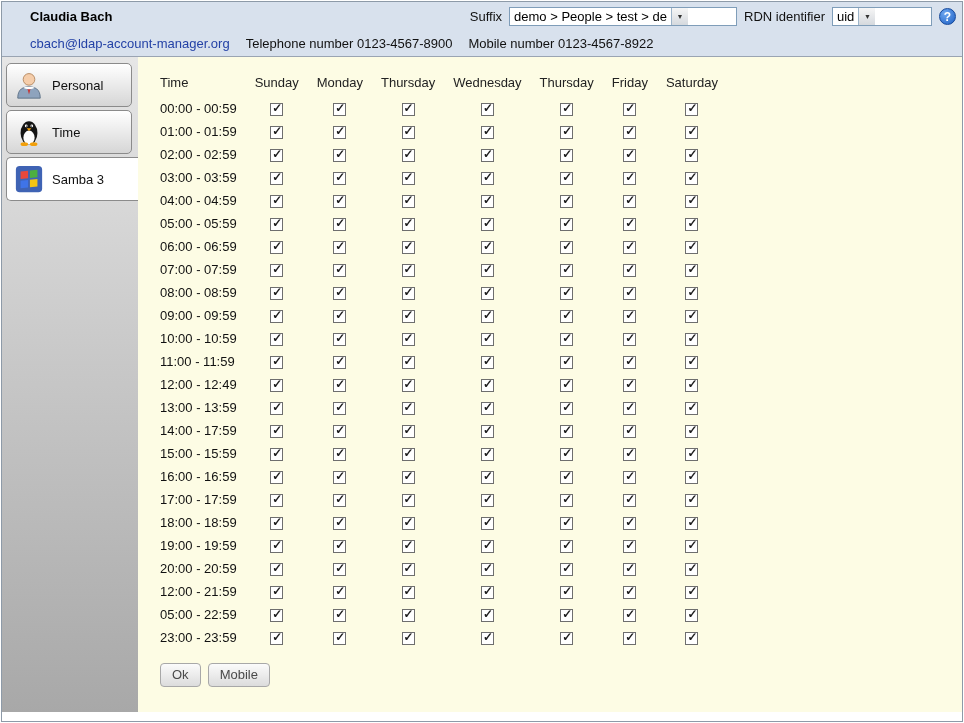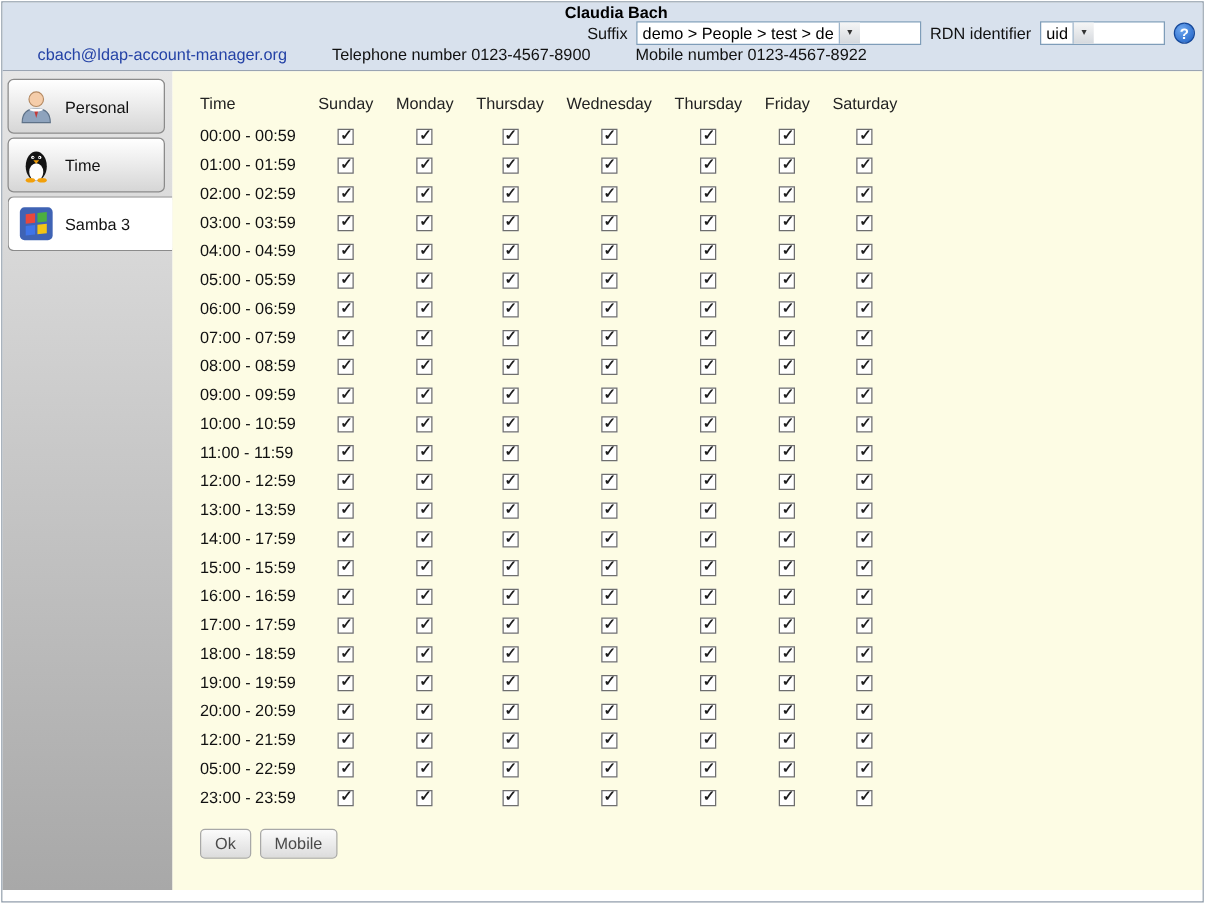--- a/index.html
+++ b/index.html
@@ -7,21 +7,21 @@
   body { font-family:"Liberation Sans", sans-serif; font-size:13px; color:#000; }
 
   .window {
     width:962px; height:721px; margin:1px;
     border:1px solid #8d9aa8; background:#ffffff;
     display:flex; flex-direction:column; overflow:hidden;
   }
 
   
   .header { background:#d8e1ed; border-bottom:1px solid #9aa4b2; }
-  .header-row1 { display:flex; align-items:center; height:29px; padding:0 6px 0 28px;flex-direction:column; }
+  .header-row1 { display:flex; align-items:center; height:29px; padding:0 6px 0 28px; }
   .user-name { font-weight:bold; font-size:13px; }
   .header-right { margin-left:auto; display:flex; align-items:center; gap:7px; }
   .hdr-label { font-size:13px; color:#111; }
 
   .fake-select {
     display:flex; align-items:stretch; background:#fff;
     border:1px solid #7f9db9; height:19px; cursor:pointer;
   }
   .fake-select .sel-text {
     padding:1px 4px 0 4px; white-space:nowrap; overflow:hidden; font-size:13px;
@@ -35,21 +35,21 @@
   .suffix-select { width:228px; }
   .rdn-select { width:100px; }
 
   .help-icon {
     width:17px; height:17px; border-radius:50%;
     background:radial-gradient(circle at 35% 30%, #6fa8f0, #1d5fc4);
     color:#fff; font-weight:bold; font-size:12px; line-height:17px;
     text-align:center; cursor:pointer; border:1px solid #15489a;
   }
 
-  .header-row2 { display:flex; align-items:center; height:25px; padding:0 28px; gap:36px; }
+  .header-row2 { display:flex; align-items:center; height:25px; padding:0 28px; gap:16px; }
   .email-link { color:#2442a6; text-decoration:none; cursor:pointer; }
   .plain-text { color:#111; }
 
   
   .body-area { flex:1; display:flex; min-height:0; }
 
   .sidebar {
     width:136px; flex:0 0 136px;
     background:linear-gradient(to bottom, #e6e6e6 0%, #c9c9c9 45%, #a8a8a8 100%);
     padding-top:6px;
@@ -303,21 +303,21 @@
               <td class="time">11:00 - 11:59</td>
               <td><input type="checkbox" class="hour-cb" checked="" style=""></td>
               <td><input type="checkbox" class="hour-cb" checked="" style=""></td>
               <td><input type="checkbox" class="hour-cb" checked="" style=""></td>
               <td><input type="checkbox" class="hour-cb" checked="" style=""></td>
               <td><input type="checkbox" class="hour-cb" checked="" style=""></td>
               <td><input type="checkbox" class="hour-cb" checked="" style=""></td>
               <td><input type="checkbox" class="hour-cb" checked="" style=""></td>
             </tr>
             <tr>
-              <td class="time">12:00 - 12:59</td>
+              <td class="time">12:00 - 12:49</td>
               <td><input type="checkbox" class="hour-cb" checked="" style=""></td>
               <td><input type="checkbox" class="hour-cb" checked="" style=""></td>
               <td><input type="checkbox" class="hour-cb" checked="" style=""></td>
               <td><input type="checkbox" class="hour-cb" checked="" style=""></td>
               <td><input type="checkbox" class="hour-cb" checked="" style=""></td>
               <td><input type="checkbox" class="hour-cb" checked="" style=""></td>
               <td><input type="checkbox" class="hour-cb" checked="" style=""></td>
             </tr>
             <tr>
               <td class="time">13:00 - 13:59</td>

